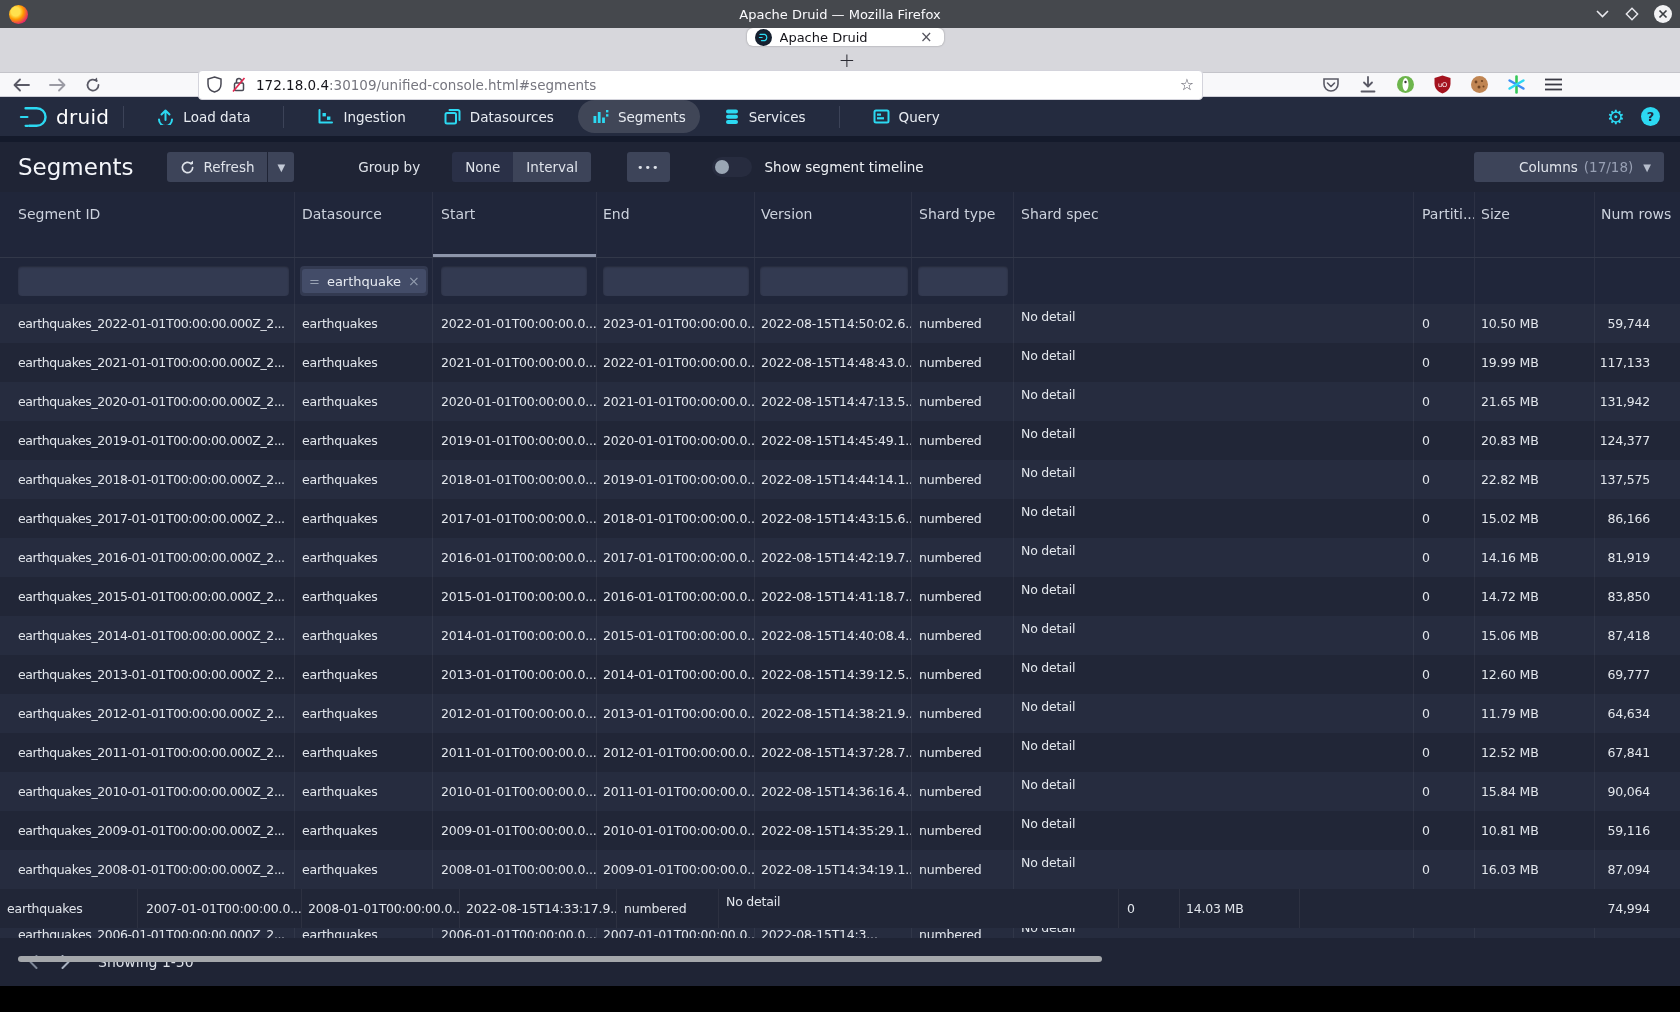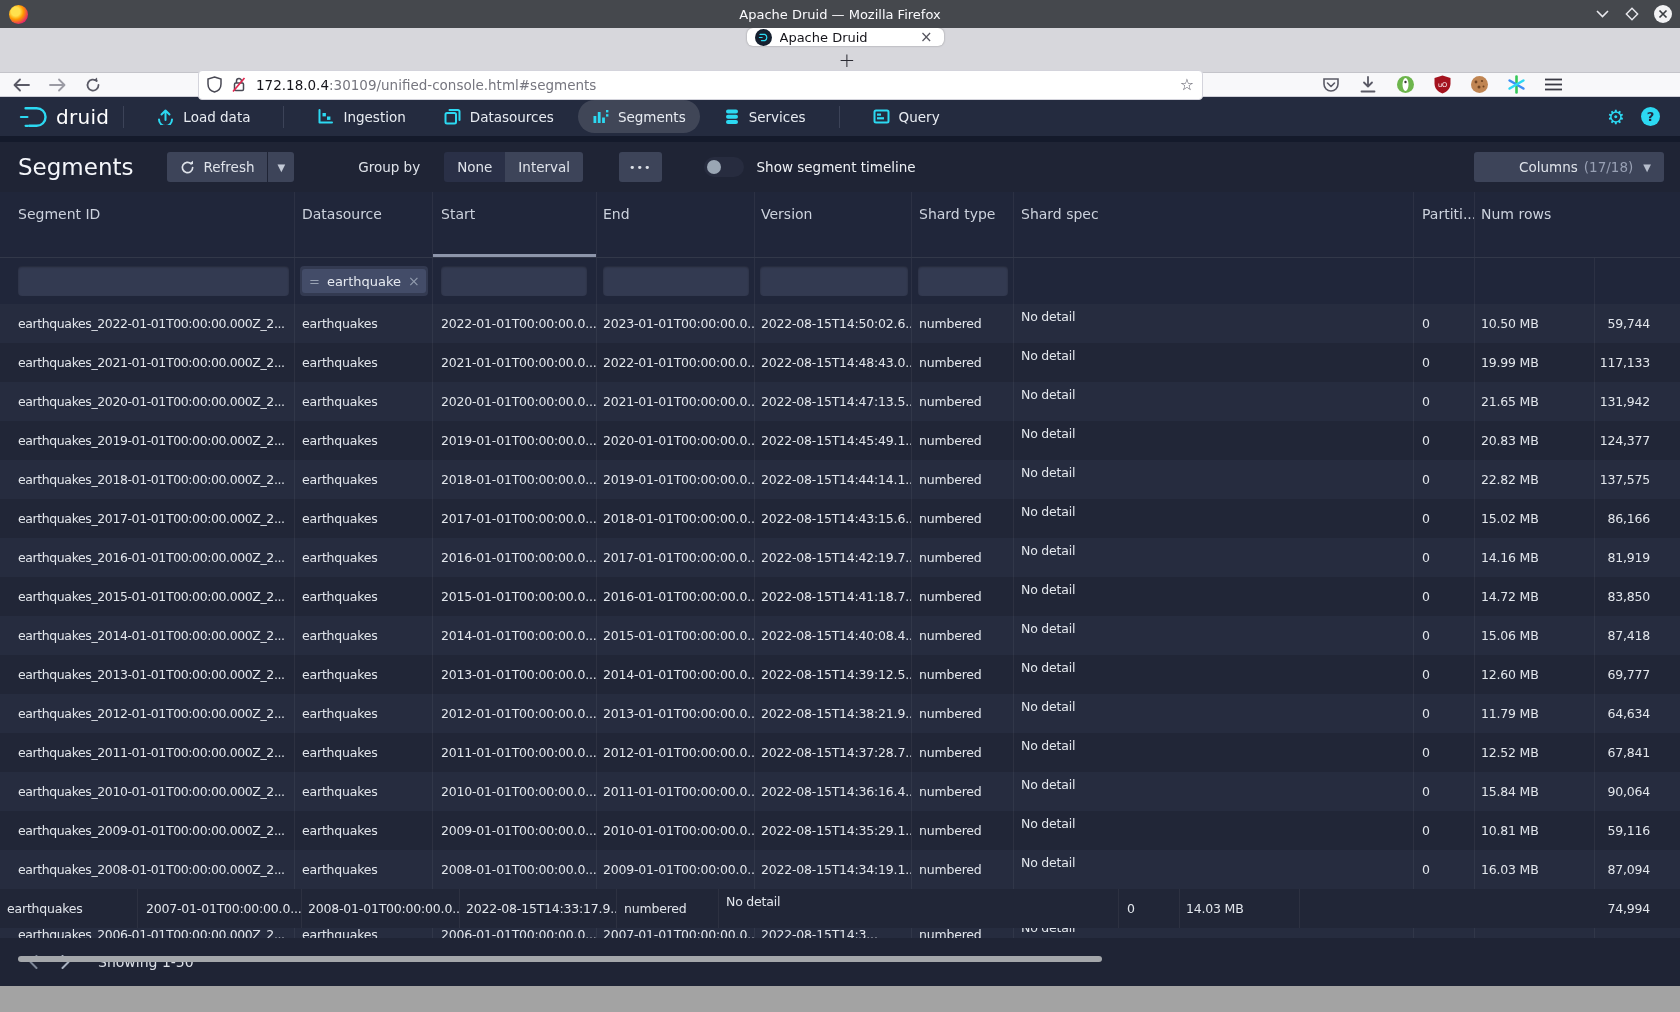--- a/index.html
+++ b/index.html
@@ -1,17 +1,17 @@
 <!DOCTYPE html>
 <html><head>
 <meta charset="utf-8">
 <style>
   html,body{margin:0;padding:0;background:#1f2435;}
   *{box-sizing:border-box;}
-  .window{width:1680px;height:1012px;position:relative;font-family:"DejaVu Sans","Liberation Sans",sans-serif;overflow:hidden;background:#a3a3a3;}
+  .window{width:1680px;height:1012px;position:relative;font-family:"DejaVu Sans","Liberation Sans",sans-serif;overflow:hidden;background:#000000;}
 
   
   .titlebar{height:28px;background:#45484d;display:flex;align-items:center;position:relative;}
   .ff-logo{width:19px;height:19px;border-radius:50%;margin-left:9px;background:radial-gradient(circle at 35% 35%,#ffe14d 0 25%,#ff9a00 45%,#e3246b 75%,#8f1d8f 100%);}
   .win-title{position:absolute;left:0;right:0;text-align:center;color:#fbfbfe;font-size:13px;}
   .win-controls{position:absolute;right:8px;top:0;height:28px;display:flex;align-items:center;gap:14px;}
   .wc{width:16px;height:16px;display:flex;align-items:center;justify-content:center;}
   .wc svg{display:block;}
   .wc-close{width:18px;height:18px;background:#f2f2f4;border-radius:50%;}
 
@@ -49,21 +49,21 @@
   .nav-shadow{height:6px;background:#141a2b;}
 
   
   .pageheader{height:50px;display:flex;align-items:center;background:#1f2435;}
   .page-title{color:#f4f6fa;font-size:23px;margin-left:18px;}
   .btn{background:#3d4459;color:#dfe3ea;font-size:13.5px;height:30px;display:inline-flex;align-items:center;justify-content:center;border-radius:3px;padding:0 13px;white-space:nowrap;}
   .refresh-group{display:flex;margin-left:34px;}
   .refresh-main{border-radius:3px 0 0 3px;gap:8px;}
   .refresh-caret{border-radius:0 3px 3px 0;margin-left:1px;padding:0 9px;font-size:10px;color:#c3cad6;}
   .groupby-label{color:#dfe3ea;font-size:13.5px;margin-left:64px;}
-  .segmented{display:flex;margin-left:24px;}
+  .segmented{display:flex;margin-left:32px;}
   .seg-none{border-radius:3px 0 0 3px;background:#2a3047;}
   .seg-interval{border-radius:0 3px 3px 0;}
   .more-btn{margin-left:36px;padding:0 10px;letter-spacing:1px;font-size:11px;}
   .toggle{margin-left:42px;width:40px;height:20px;border-radius:10px;background:#272c3f;position:relative;flex:none;}
   .toggle-knob{position:absolute;left:3px;top:3px;width:14px;height:14px;border-radius:50%;background:#9aa6b4;}
   .toggle-label{color:#eef1f5;font-size:13.5px;margin-left:13px;}
   .columns-btn{margin-left:auto;margin-right:16px;gap:6px;padding-left:45px;}
   .columns-count{color:#98a0b4;}
   .caret-down{font-size:10px;color:#b6bdcb;margin-left:4px;}
 
@@ -344,20 +344,21 @@
 
   <div class="thead bordered">
     <div class="hcell c0">Segment ID</div>
     <div class="hcell c1">Datasource</div>
     <div class="hcell c2"><span>Start</span><span class="sort-underline"></span></div>
     <div class="hcell c3">End</div>
     <div class="hcell c4">Version</div>
     <div class="hcell c5">Shard type</div>
     <div class="hcell c6">Shard spec</div>
     <div class="hcell c7">Partiti...</div>
+    <div class="hcell c8">Size</div>
     <div class="hcell c9">Num rows</div>
   </div>
 
   <div class="filterrow bordered">
     <div class="fcell c0" style="padding-left:0;">
         <input class="f-input fi0" style="">
       </div>
     <div class="fcell c1" style="padding-left:0;">
       <div class="chipwrap">
         <div class="chip">

